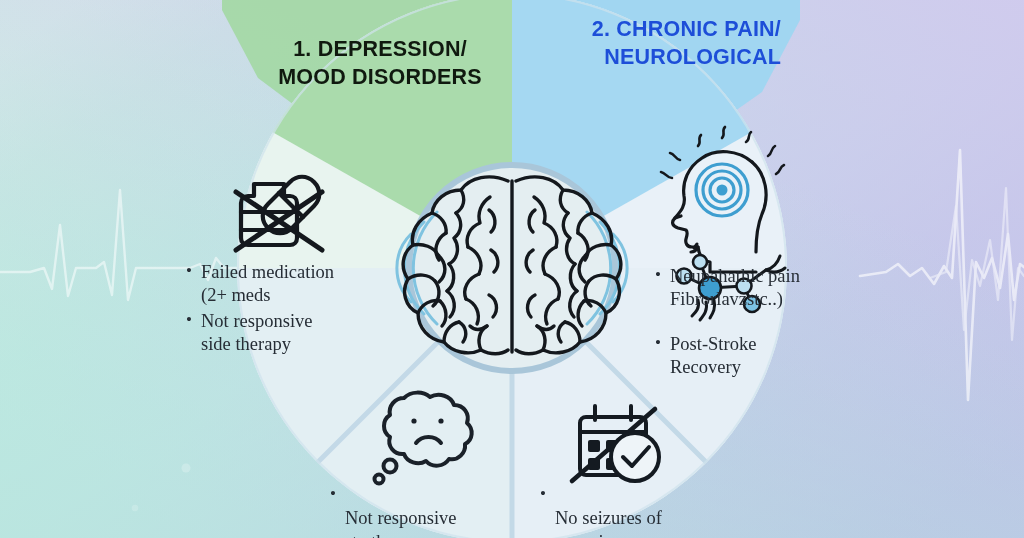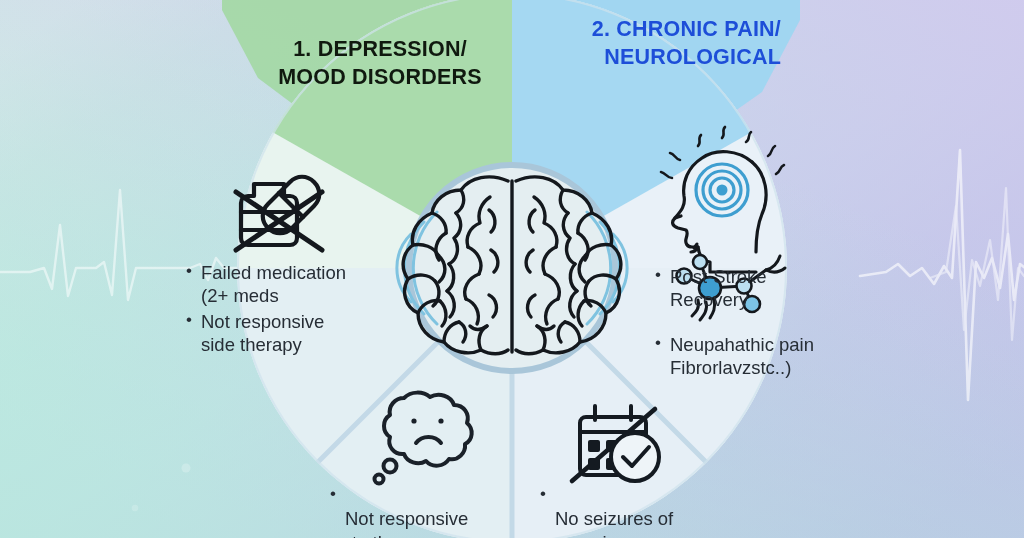--- a/index.html
+++ b/index.html
@@ -67,20 +67,21 @@
   .bullets ul {
     margin: 0;
     padding: 0;
     list-style: none;
   }
   .bullets li {
     position: relative;
     padding-left: 15px;
     margin: 0 0 2px 0;
     white-space: pre-line;
+    font-family: Liberation Serif, serif;
   }
   .bullets li::before {
     content: "\2022";
     position: absolute;
     left: 0;
     top: -1px;
     font-size: 17px;
     color: #262d35;
   }
   .b-left {
@@ -437,24 +438,24 @@
       <ul>
         <li>Failed medication
 (2+ meds</li>
         <li>Not responsive
 side therapy</li>
       </ul>
     </div>
 
     <div class="bullets b-right">
       <ul>
+        <li>Neupahathic pain
+Fibrorlavzstc..)</li>
         <li>Post-Stroke
 Recovery</li>
-        <li>Neupahathic pain
-Fibrorlavzstc..)</li>
       </ul>
     </div>
 
     <div class="bullets b-bottom-left">
       <ul>
         <li>
           <span>Not responsive</span>
           <span class="l2">to therapy</span>
         </li>
       </ul>

